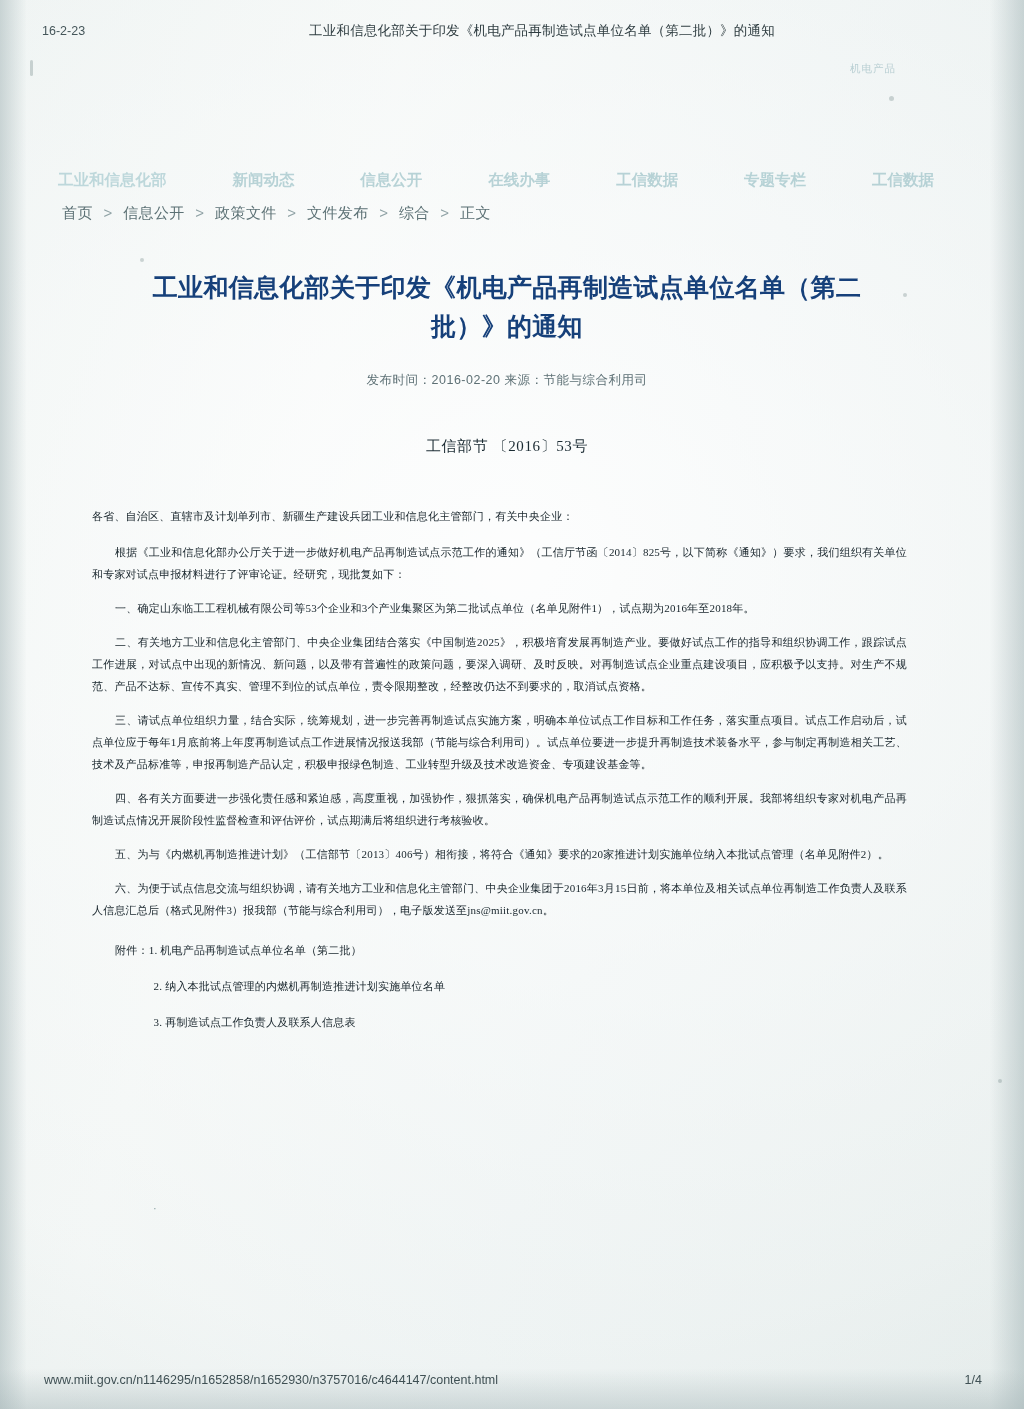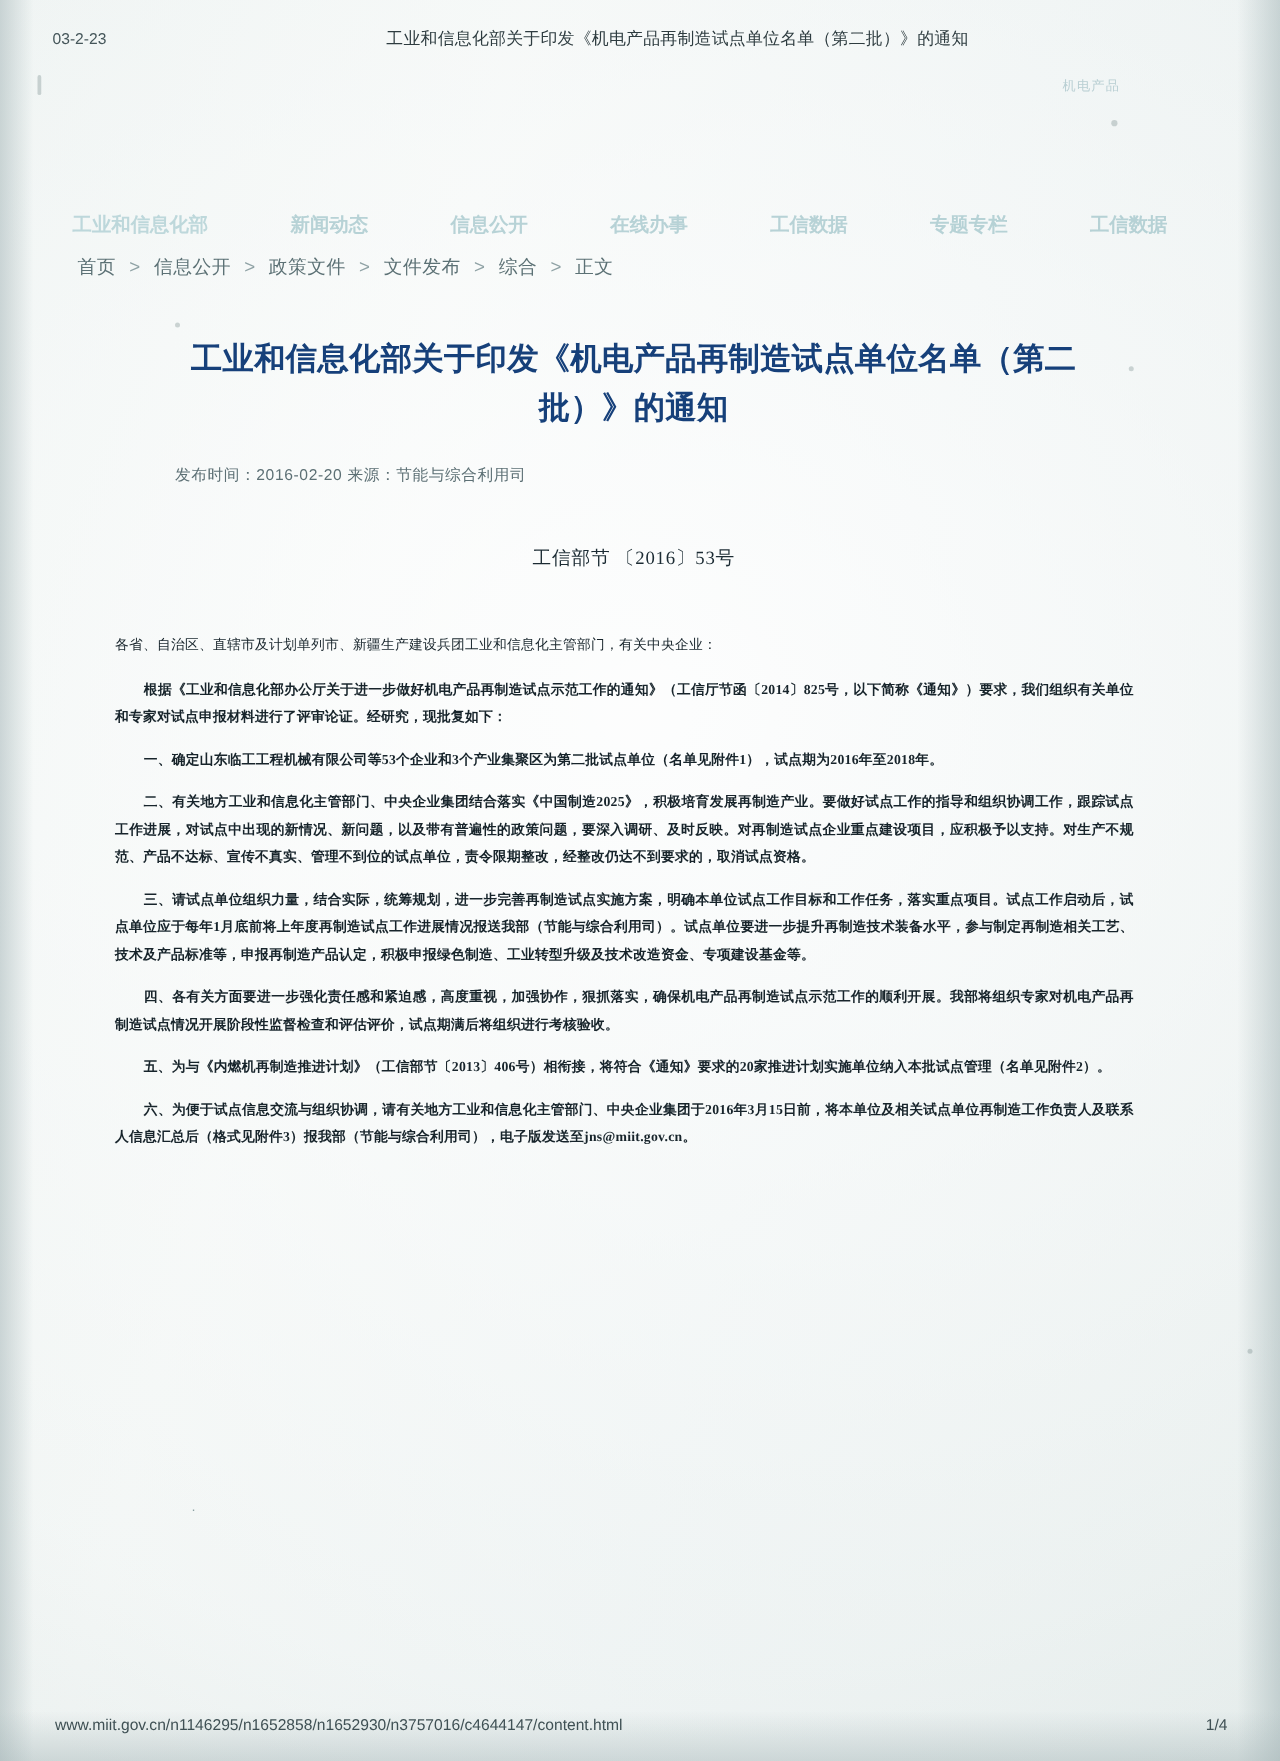--- a/index.html
+++ b/index.html
@@ -105,20 +105,21 @@
   .doc-title {
     text-align: center;
     font-size: 25px;
     line-height: 1.55;
     font-weight: 700;
     color: #16407a;
     letter-spacing: .3px;
   }
   .doc-meta {
     margin-top: 26px;
+    text-align: center;
     font-size: 12.5px;
     color: #5d7075;
     letter-spacing: .5px;
   }
   .doc-serial {
     margin-top: 48px;
     text-align: center;
     font-size: 15px;
     color: #1b2b33;
     font-family: "Liberation Serif", serif;
@@ -130,21 +131,21 @@
     left: 92px; right: 112px;
     top: 505px;
     font-family: "Liberation Serif", serif;
     color: #17242b;
     font-size: 11px;
     line-height: 2.0;
     text-align: justify;
     letter-spacing: .2px;
   }
   .p-salutation { margin: 0 0 14px 0; }
-  .p-indent { margin: 0 5px 12px 0; text-indent: 2.1em; font-weight: bold; }
+  .p-indent { margin: 0 5px 12px 0; text-indent: 2.1em; }
   .att-line { margin: 0; text-indent: 2.1em; }
   .att-sub { margin: 0; text-indent: 5.6em; }
   .att-block { margin-top: 18px; }
   .att-block p { margin-bottom: 14px; }
 
   .stamp-dot { position: absolute; color: #8aa0a3; font-size: 11px; }
 </style>
 </head>
 <body>
 
@@ -154,21 +155,21 @@
   <div class="scan-edge-bottom"></div>
 
   <div class="speck" style="left:30px; top:60px; width:3px; height:16px; border-radius:2px;"></div>
   <div class="speck" style="left:140px; top:258px; width:4px; height:4px;"></div>
   <div class="speck" style="left:889px; top:96px; width:5px; height:5px;"></div>
   <div class="speck" style="left:903px; top:293px; width:4px; height:4px;"></div>
   <div class="speck" style="left:998px; top:1079px; width:4px; height:4px;"></div>
   <div class="stamp-dot" style="left:153px; top:1202px;">·</div>
 
   <div class="print-header">
-    <div class="print-date">03-2-23</div>
+    <div class="print-date">16-2-23</div>
     <div class="print-title">工业和信息化部关于印发《机电产品再制造试点单位名单（第二批）》的通知</div>
   </div>
 
   <div class="ghost-tab">机电产品</div>
 
   <div class="site-nav">
     <span class="nav-brand">工业和信息化部</span>
     <span>新闻动态</span>
     <span>信息公开</span>
     <span>在线办事</span>
@@ -200,19 +201,24 @@
   <div class="body-wrap">
     <p class="p-salutation">各省、自治区、直辖市及计划单列市、新疆生产建设兵团工业和信息化主管部门，有关中央企业：</p>
     <p class="p-indent">根据《工业和信息化部办公厅关于进一步做好机电产品再制造试点示范工作的通知》（工信厅节函〔2014〕825号，以下简称《通知》）要求，我们组织有关单位和专家对试点申报材料进行了评审论证。经研究，现批复如下：</p>
     <p class="p-indent">一、确定山东临工工程机械有限公司等53个企业和3个产业集聚区为第二批试点单位（名单见附件1），试点期为2016年至2018年。</p>
     <p class="p-indent">二、有关地方工业和信息化主管部门、中央企业集团结合落实《中国制造2025》，积极培育发展再制造产业。要做好试点工作的指导和组织协调工作，跟踪试点工作进展，对试点中出现的新情况、新问题，以及带有普遍性的政策问题，要深入调研、及时反映。对再制造试点企业重点建设项目，应积极予以支持。对生产不规范、产品不达标、宣传不真实、管理不到位的试点单位，责令限期整改，经整改仍达不到要求的，取消试点资格。</p>
     <p class="p-indent">三、请试点单位组织力量，结合实际，统筹规划，进一步完善再制造试点实施方案，明确本单位试点工作目标和工作任务，落实重点项目。试点工作启动后，试点单位应于每年1月底前将上年度再制造试点工作进展情况报送我部（节能与综合利用司）。试点单位要进一步提升再制造技术装备水平，参与制定再制造相关工艺、技术及产品标准等，申报再制造产品认定，积极申报绿色制造、工业转型升级及技术改造资金、专项建设基金等。</p>
     <p class="p-indent">四、各有关方面要进一步强化责任感和紧迫感，高度重视，加强协作，狠抓落实，确保机电产品再制造试点示范工作的顺利开展。我部将组织专家对机电产品再制造试点情况开展阶段性监督检查和评估评价，试点期满后将组织进行考核验收。</p>
     <p class="p-indent">五、为与《内燃机再制造推进计划》（工信部节〔2013〕406号）相衔接，将符合《通知》要求的20家推进计划实施单位纳入本批试点管理（名单见附件2）。</p>
     <p class="p-indent">六、为便于试点信息交流与组织协调，请有关地方工业和信息化主管部门、中央企业集团于2016年3月15日前，将本单位及相关试点单位再制造工作负责人及联系人信息汇总后（格式见附件3）报我部（节能与综合利用司），电子版发送至jns@miit.gov.cn。</p>
 
+    <div class="att-block">
+      <p class="att-line">附件：1. 机电产品再制造试点单位名单（第二批）</p>
+      <p class="att-sub">2. 纳入本批试点管理的内燃机再制造推进计划实施单位名单</p>
+      <p class="att-sub">3. 再制造试点工作负责人及联系人信息表</p>
+    </div>
   </div>
 
   <div class="print-footer">
     <div class="print-url">www.miit.gov.cn/n1146295/n1652858/n1652930/n3757016/c4644147/content.html</div>
     <div class="print-page">1/4</div>
   </div>
 </div>
 
 </body></html>

